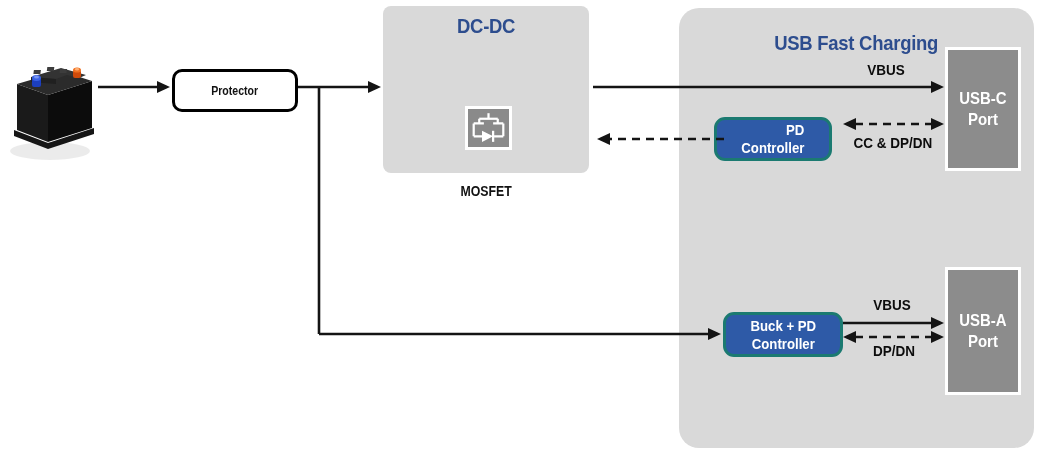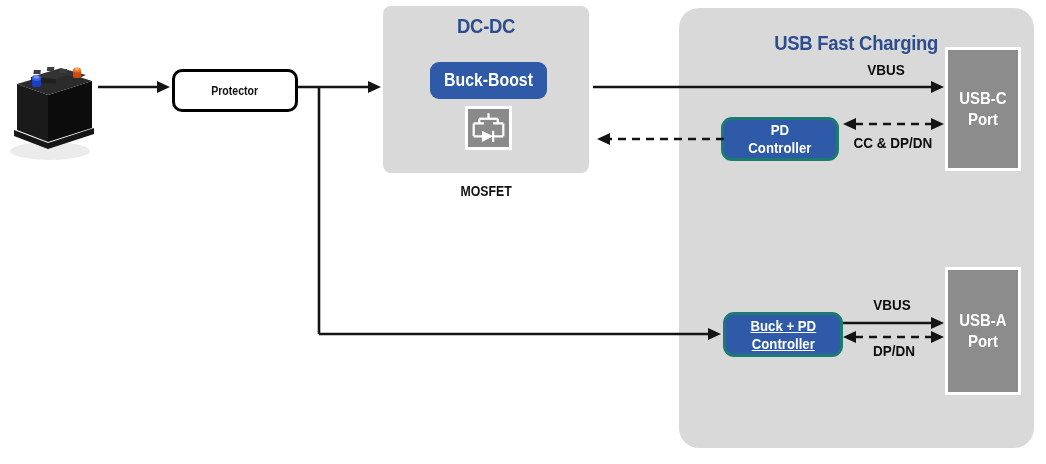--- a/index.html
+++ b/index.html
@@ -94,23 +94,20 @@
   </svg>
 
   <div class="protector">
     <span class="cond">Protector</span>
   </div>
 
   <div class="group" style="left:383px;top:6px;width:206px;height:167px;border-radius:8px;">
     <div class="group-title" style="top:8px;">
       <span class="cond">DC-DC</span>
     </div>
-    <div class="bluebox" style="left:47px;top:56px;width:117px;height:37px;font-size:18px;">
-      <span class="cond">Buck-Boost</span>
-    </div>
     <div class="mosfet-icon">
       <svg width="37" height="34" viewBox="0 0 40 36">
         <g stroke="#fff" stroke-width="2.4" fill="none">
           <path d="M20,2 V8"></path>
           <path d="M10,8 H30"></path>
           <path d="M10,8 V13 M30,8 V13"></path>
           <path d="M4,13 H15 M25,13 H36"></path>
           <path d="M4,13 V27 M36,13 V27"></path>
           <path d="M4,27 H13 M26,27 H36"></path>
           <path d="M25,21 V33"></path>
@@ -121,28 +118,28 @@
     <div class="mosfet-label">
       <span class="cond">MOSFET</span>
     </div>
   </div>
 
   <div class="group" style="left:679px;top:8px;width:355px;height:440px;border-radius:20px;">
     <div class="group-title" style="top:5px;margin-top:18px;">
       <span class="cond">USB Fast Charging</span>
     </div>
 
-    <div class="bluebox tealborder two-line" style="left:42px;top:109px;width:112px;height:38px;">
+    <div class="bluebox tealborder two-line" style="left:35px;top:109px;width:112px;height:38px;text-align:right;">
       <span class="cond">
         <span style="display:block;">PD</span>
         <span style="display:block;">Controller</span>
       </span>
     </div>
 
-    <div class="bluebox tealborder two-line" style="left:44px;top:304px;width:114px;height:39px;text-decoration:underline;">
+    <div class="bluebox tealborder two-line" style="left:44px;top:304px;width:114px;height:39px;">
       <span class="cond">
         <span style="display:block;">Buck + PD</span>
         <span style="display:block;">Controller</span>
       </span>
     </div>
 
     <div class="port" style="left:266px;top:39px;height:124px;">
       <span class="cond">
         <span style="display:block;">USB-C</span>
         <span style="display:block;">Port</span>

